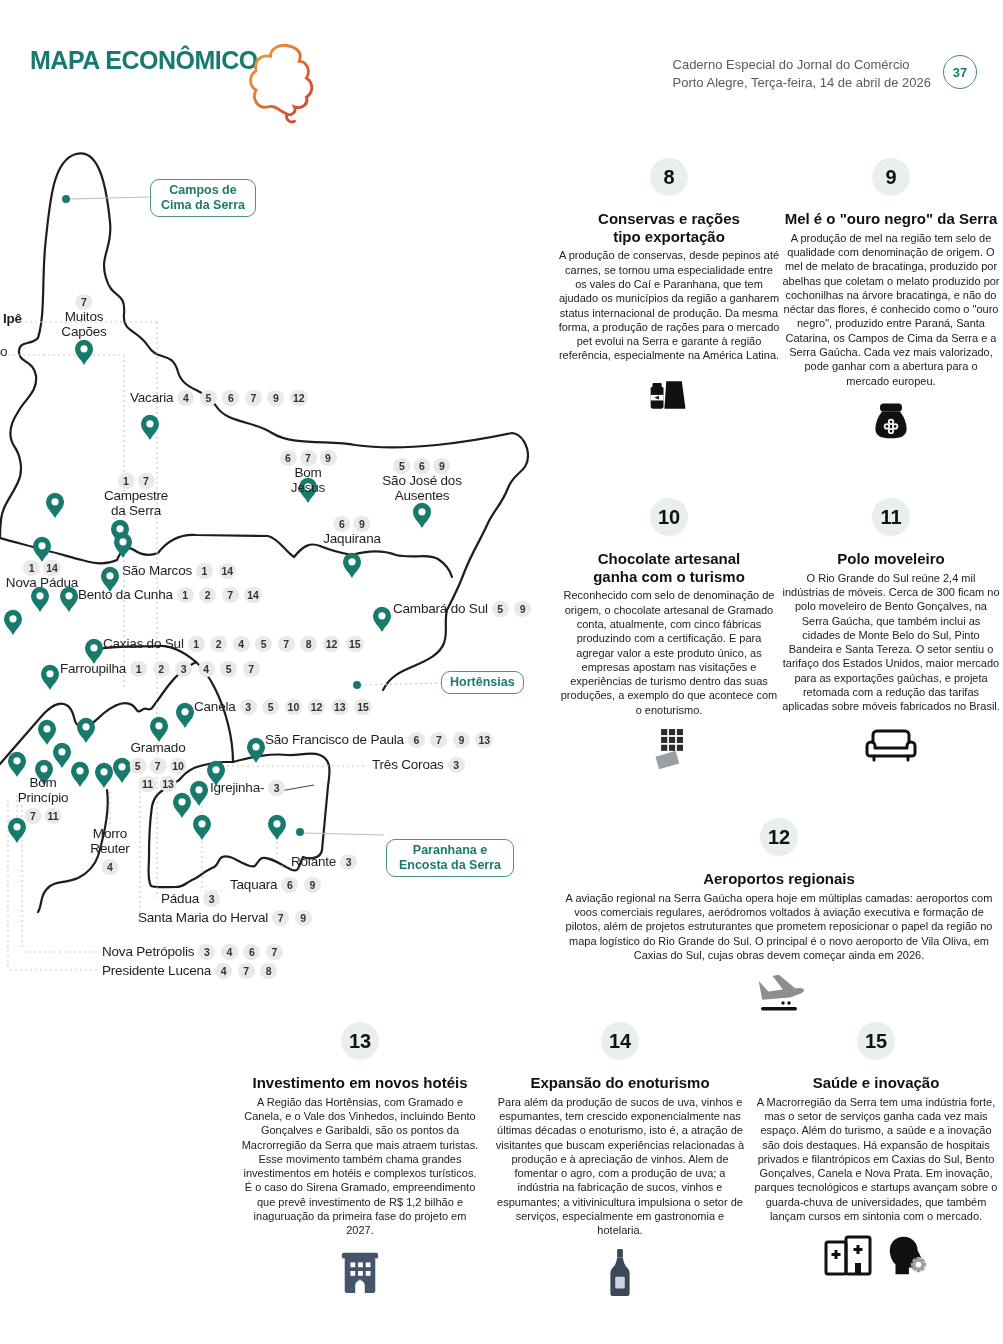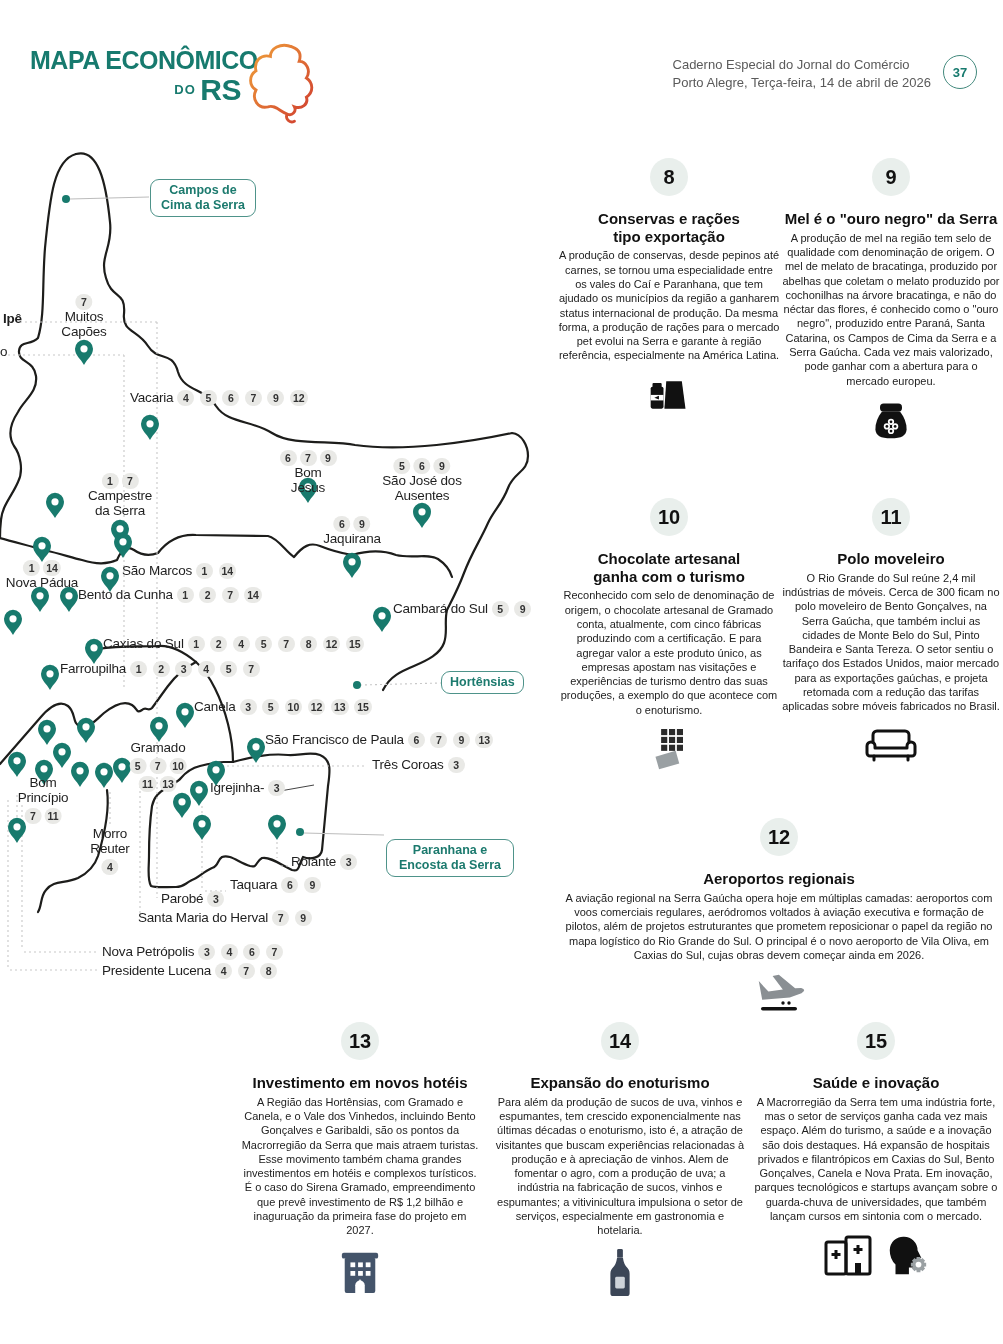--- a/index.html
+++ b/index.html
@@ -38,24 +38,20 @@
   .sec-body{font-size:11px;line-height:1.3;color:#222;}
   .sec-icon{margin-top:10px;display:flex;justify-content:center;gap:10px;}
 </style>
 </head>
 <body>
 
 <div id="page">
 
   <div id="logo">
     <div class="l1">MAPA ECONÔMICO</div>
-    <div class="l2">
-      <span class="do">DO</span>
-      <span class="rs">RS</span>
-    </div>
   </div>
   <svg id="logo-map" width="74" height="84" viewBox="0 0 60 70">
     <defs>
       <linearGradient id="lg" x1="0" y1="0" x2="1" y2="1">
         <stop offset="0" stop-color="#f0a13a"></stop>
           <stop offset="1" stop-color="#cf3b2f"></stop>
       </linearGradient>
     </defs>
     <path d="M40,4 C30,0 22,6 22,12 C14,10 8,16 10,24 C4,28 4,36 10,40 C6,48 12,56 20,54 C26,52 30,58 36,60 C40,62 44,58 42,54 C48,56 54,52 52,46 C58,42 58,34 52,30 C56,24 52,16 46,16 C48,10 46,6 40,4 M36,60 C34,64 38,68 42,66" fill="none" stroke="url(#lg)" stroke-width="2.4" stroke-linecap="round"></path>
   </svg>
@@ -247,21 +243,21 @@
       <div class="city stack" style="left: 308px; top: 448px;">
         <div class="numrow"><span class="badge">6</span><span class="badge">7</span><span class="badge">9</span></div>
         <span class="cname">Bom</span>
         <span class="cname">Jesus</span>
       </div>
       <div class="city stack" style="left: 422px; top: 456px;">
         <div class="numrow"><span class="badge">5</span><span class="badge">6</span><span class="badge">9</span></div>
         <span class="cname">São José dos</span>
         <span class="cname">Ausentes</span>
       </div>
-      <div class="city stack" style="left: 120px; top: 471px;">
+      <div class="city stack" style="left: 136px; top: 471px;">
         <div class="numrow"><span class="badge">1</span><span class="badge">7</span></div>
         <span class="cname">Campestre</span>
         <span class="cname">da Serra</span>
       </div>
       <div class="city stack" style="left: 352px; top: 514px;">
         <div class="numrow"><span class="badge">6</span><span class="badge">9</span></div>
         <span class="cname">Jaquirana</span>
       </div>
       <div class="city stack" style="left: 42px; top: 558px;">
         <div class="numrow"><span class="badge">1</span><span class="badge">14</span></div>
@@ -286,21 +282,21 @@
         <span class="cname">Princípio</span>
         <div class="numrow"><span class="badge">7</span><span class="badge">11</span></div>
       </div>
       <div class="city stack" style="left: 110px; top: 827px;">
         <span class="cname">Morro</span>
         <span class="cname">Reuter</span>
         <div class="numrow"><span class="badge">4</span></div>
       </div>
       <div class="city inline" style="left: 291px; top: 852px;"><span class="cname">Rolante</span><span class="badge">3</span></div>
       <div class="city inline" style="left: 230px; top: 875px;"><span class="cname">Taquara</span><span class="badge">6</span><span class="badge">9</span></div>
-      <div class="city inline" style="left: 161px; top: 889px;"><span class="cname">Parobé</span><span class="badge">3</span></div>
+      <div class="city inline" style="left: 161px; top: 889px;"><span class="cname">Pádua</span><span class="badge">3</span></div>
       <div class="city inline" style="left: 138px; top: 908px;"><span class="cname">Santa Maria do Herval</span><span class="badge">7</span><span class="badge">9</span></div>
       <div class="city inline" style="left: 102px; top: 942px;"><span class="cname">Nova Petrópolis</span><span class="badge">3</span><span class="badge">4</span><span class="badge">6</span><span class="badge">7</span></div>
       <div class="city inline" style="left: 102px; top: 961px;"><span class="cname">Presidente Lucena</span><span class="badge">4</span><span class="badge">7</span><span class="badge">8</span></div>
       <div class="city inline" style="left: 3px; top: 309px; font-weight: bold;"><span class="cname">Ipê</span></div>
       <div class="city inline" style="left: 0px; top: 342px;"><span class="cname">o</span></div>
     </div>
 
   <div class="regionbox" style="left:150px;top:179px;width:88px;">Campos de
 Cima da Serra</div>
   <div class="regionbox" style="left:441px;top:671px;">Hortênsias</div>

